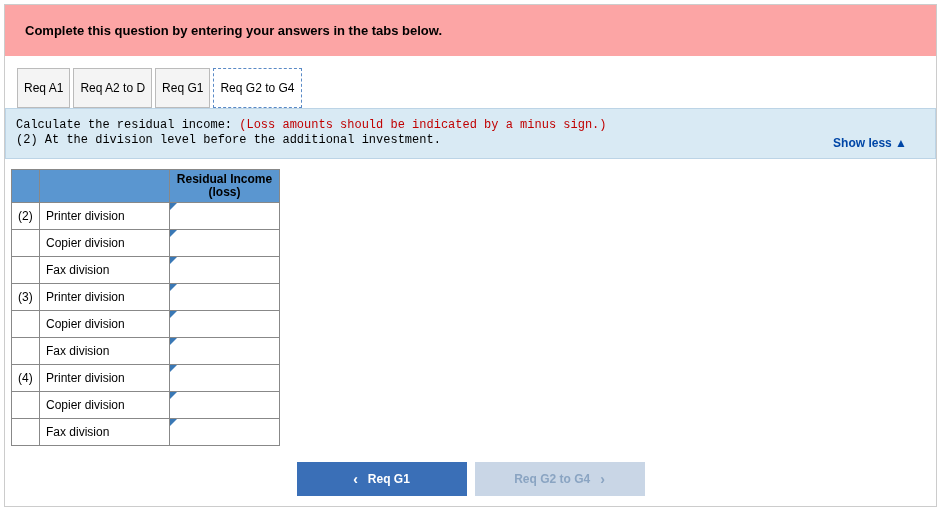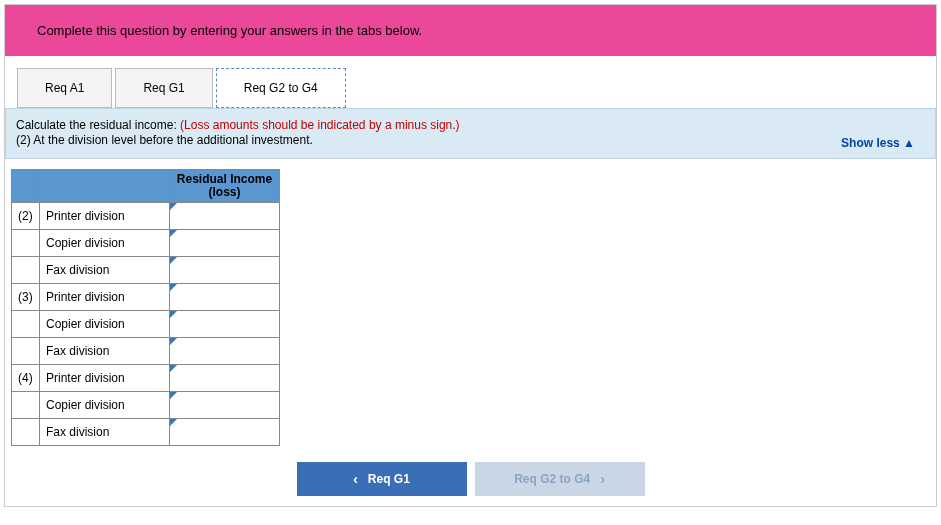--- a/index.html
+++ b/index.html
@@ -10,53 +10,53 @@
     font-size: 12px;
     color: #000;
     background: #fff;
     width: 941px;
   }
   .container {
     border: 1px solid #ccc;
     margin: 4px;
   }
   .header {
-    background: #ec4899;
-    padding: 18px 32px;
-    font-weight: normal;
+    background: #fca5a5;
+    padding: 18px 20px;
+    font-weight: bold;
     font-size: 13px;
   }
   .tabs-row {
     display: flex;
     padding: 12px 12px 0 12px;
     gap: 3px;
   }
   .tab {
     border: 1px solid #bbb;
     background: #f4f4f4;
-    padding: 12px 27px;
+    padding: 12px 6px;
     font-size: 12px;
     cursor: pointer;
   }
   .tab.active {
     border: 1px dashed #5a8ac6;
     background: #fff;
   }
   .panel {
     background: #d9eaf4;
     border: 1px solid #bcd4e6;
     margin: 0;
     padding: 8px 10px 10px 10px;
     position: relative;
   }
-  .panel .line { margin: 1px 0; font-size: 12px; }
+  .panel .line { margin: 1px 0; font-size: 12px; font-family: Liberation Mono, monospace; }
   .hint { color: #c00000; }
   .showless {
     position: absolute;
-    right: 20px;
+    right: 28px;
     bottom: 8px;
     color: #0046a6;
     font-weight: bold;
     font-size: 12px;
     cursor: pointer;
   }
   .table-wrap {
     padding: 10px 0 0 0;
   }
   table.data {
@@ -140,20 +140,23 @@
 
 <div class="container">
 
   <div class="header">
     <span>Complete this question by entering your answers in the tabs below.</span>
   </div>
 
   <div class="tabs-row">
     <div class="tab">
       <span>Req A1</span>
+    </div>
+    <div class="tab">
+      <span>Req A2 to D</span>
     </div>
     <div class="tab">
       <span>Req G1</span>
     </div>
     <div class="tab active">
       <span>Req G2 to G4</span>
     </div>
   </div>
 
   <div class="panel">

